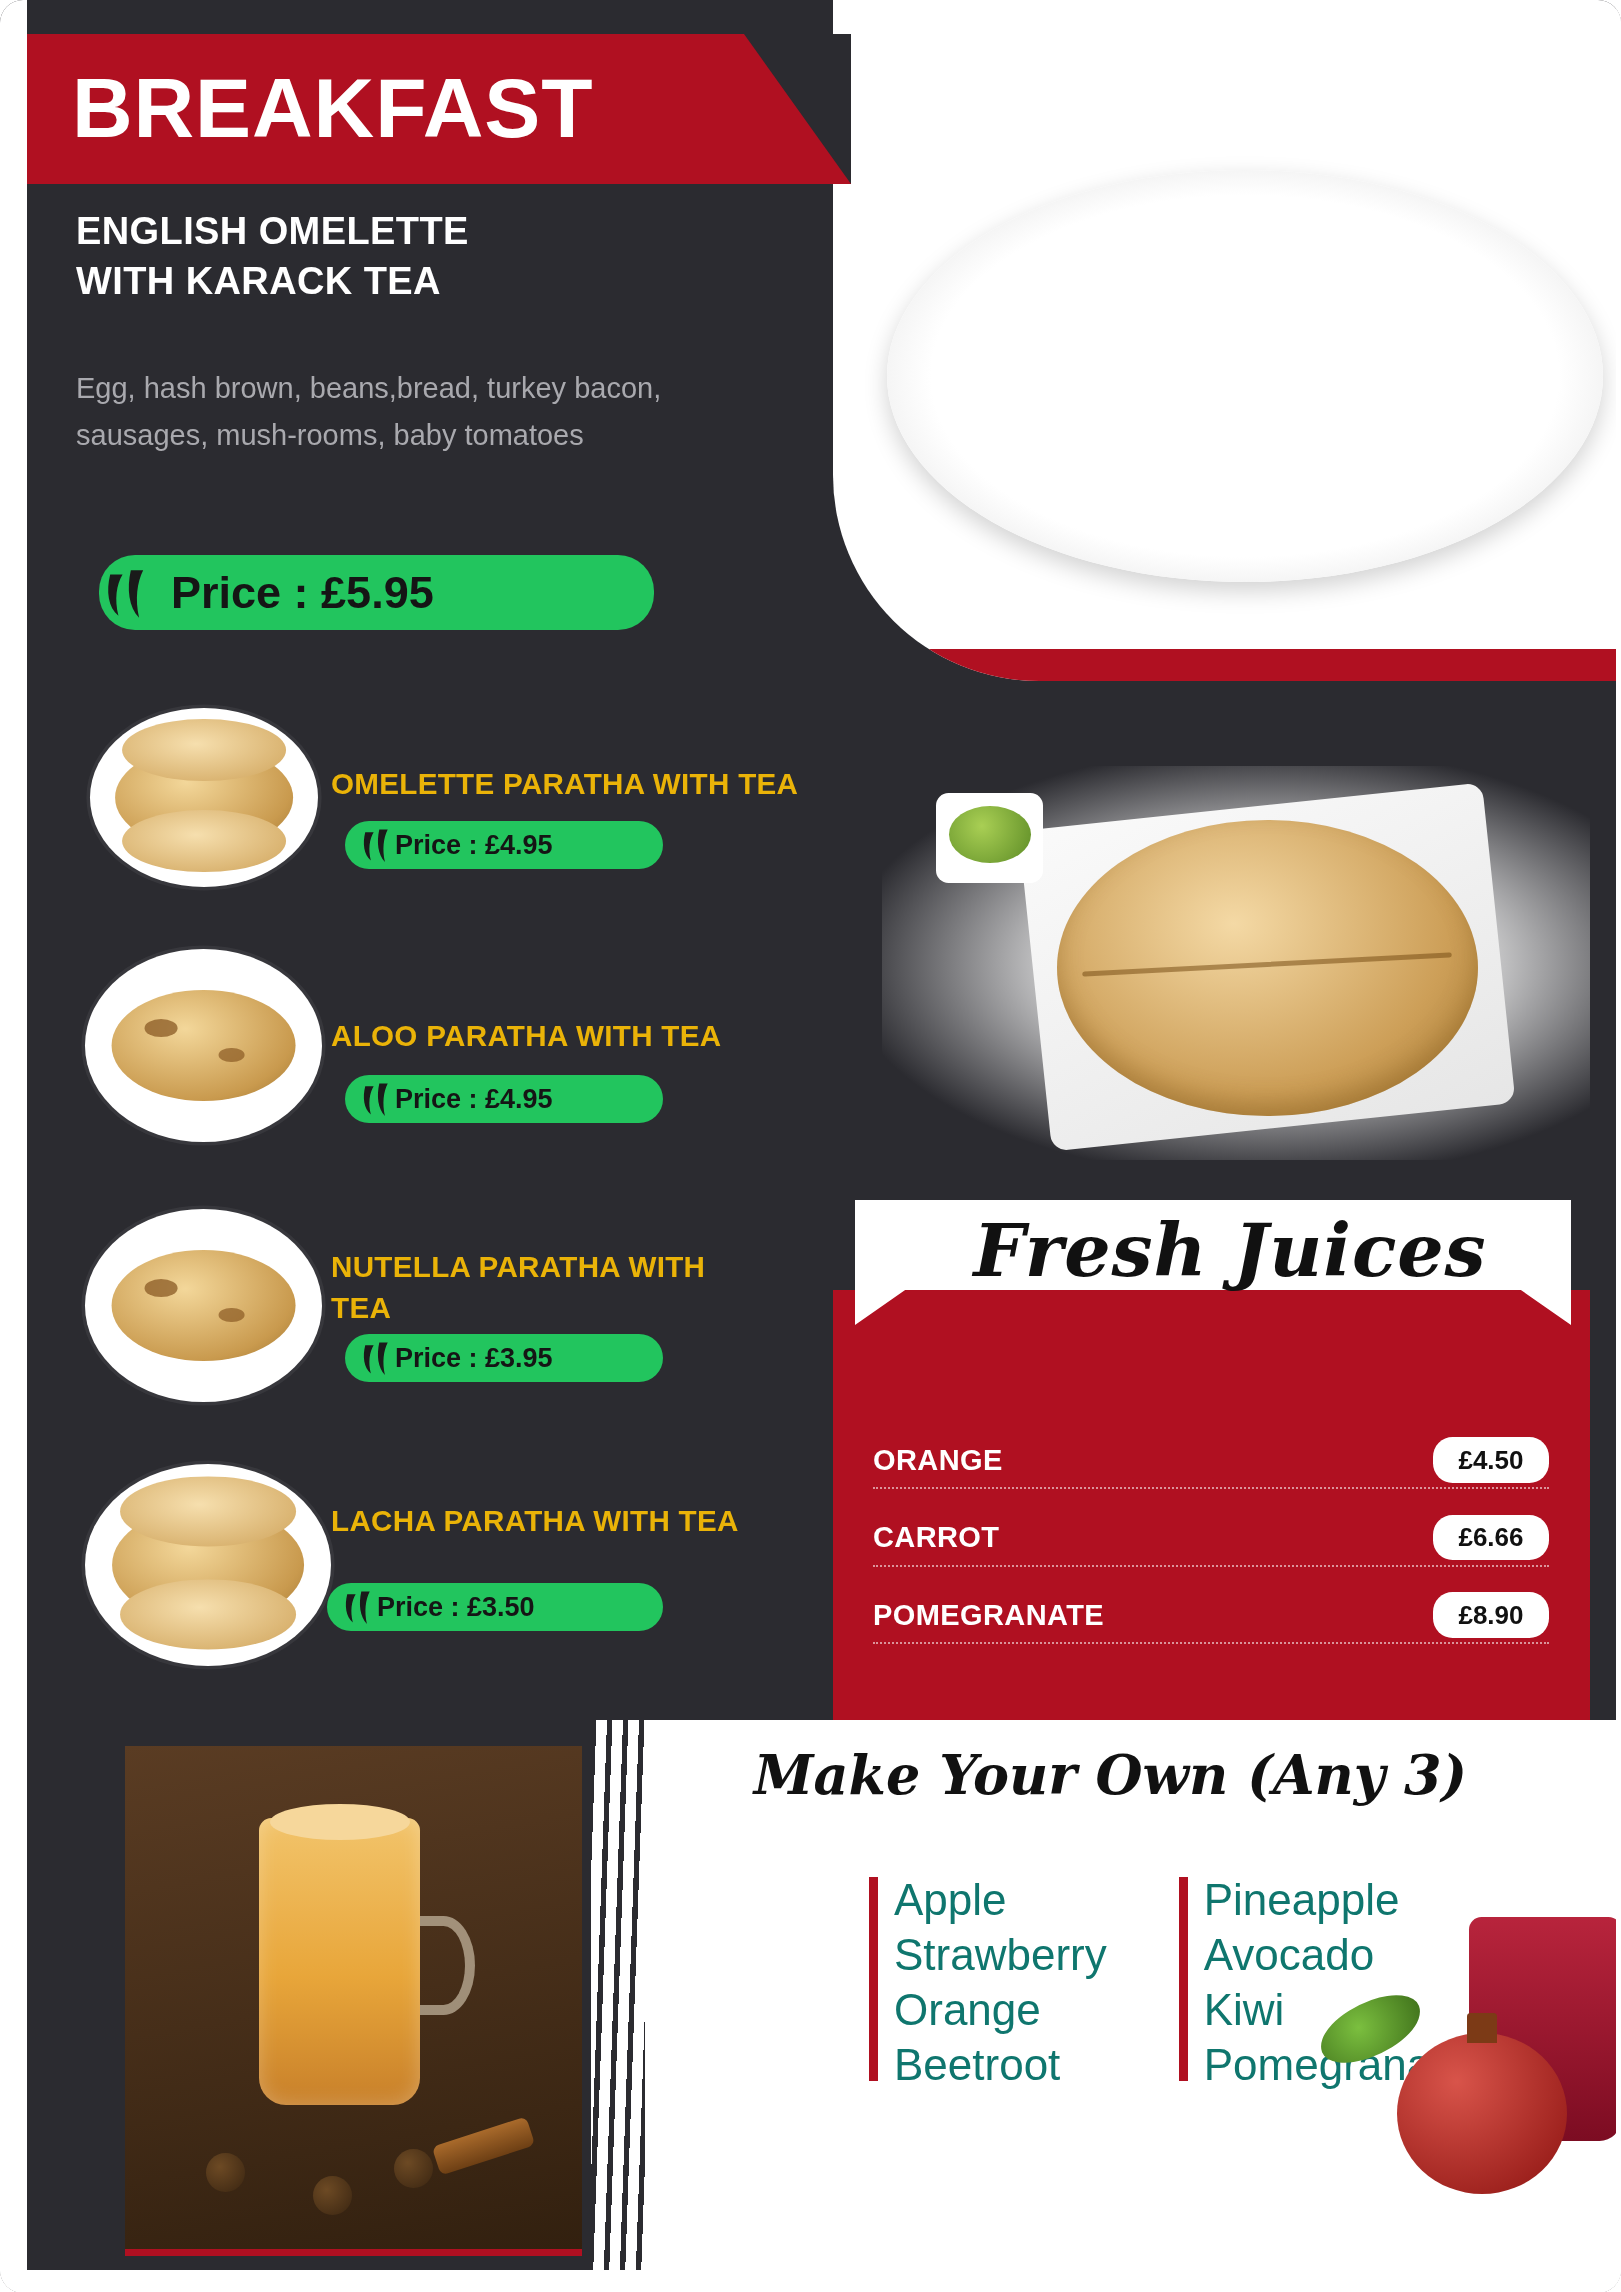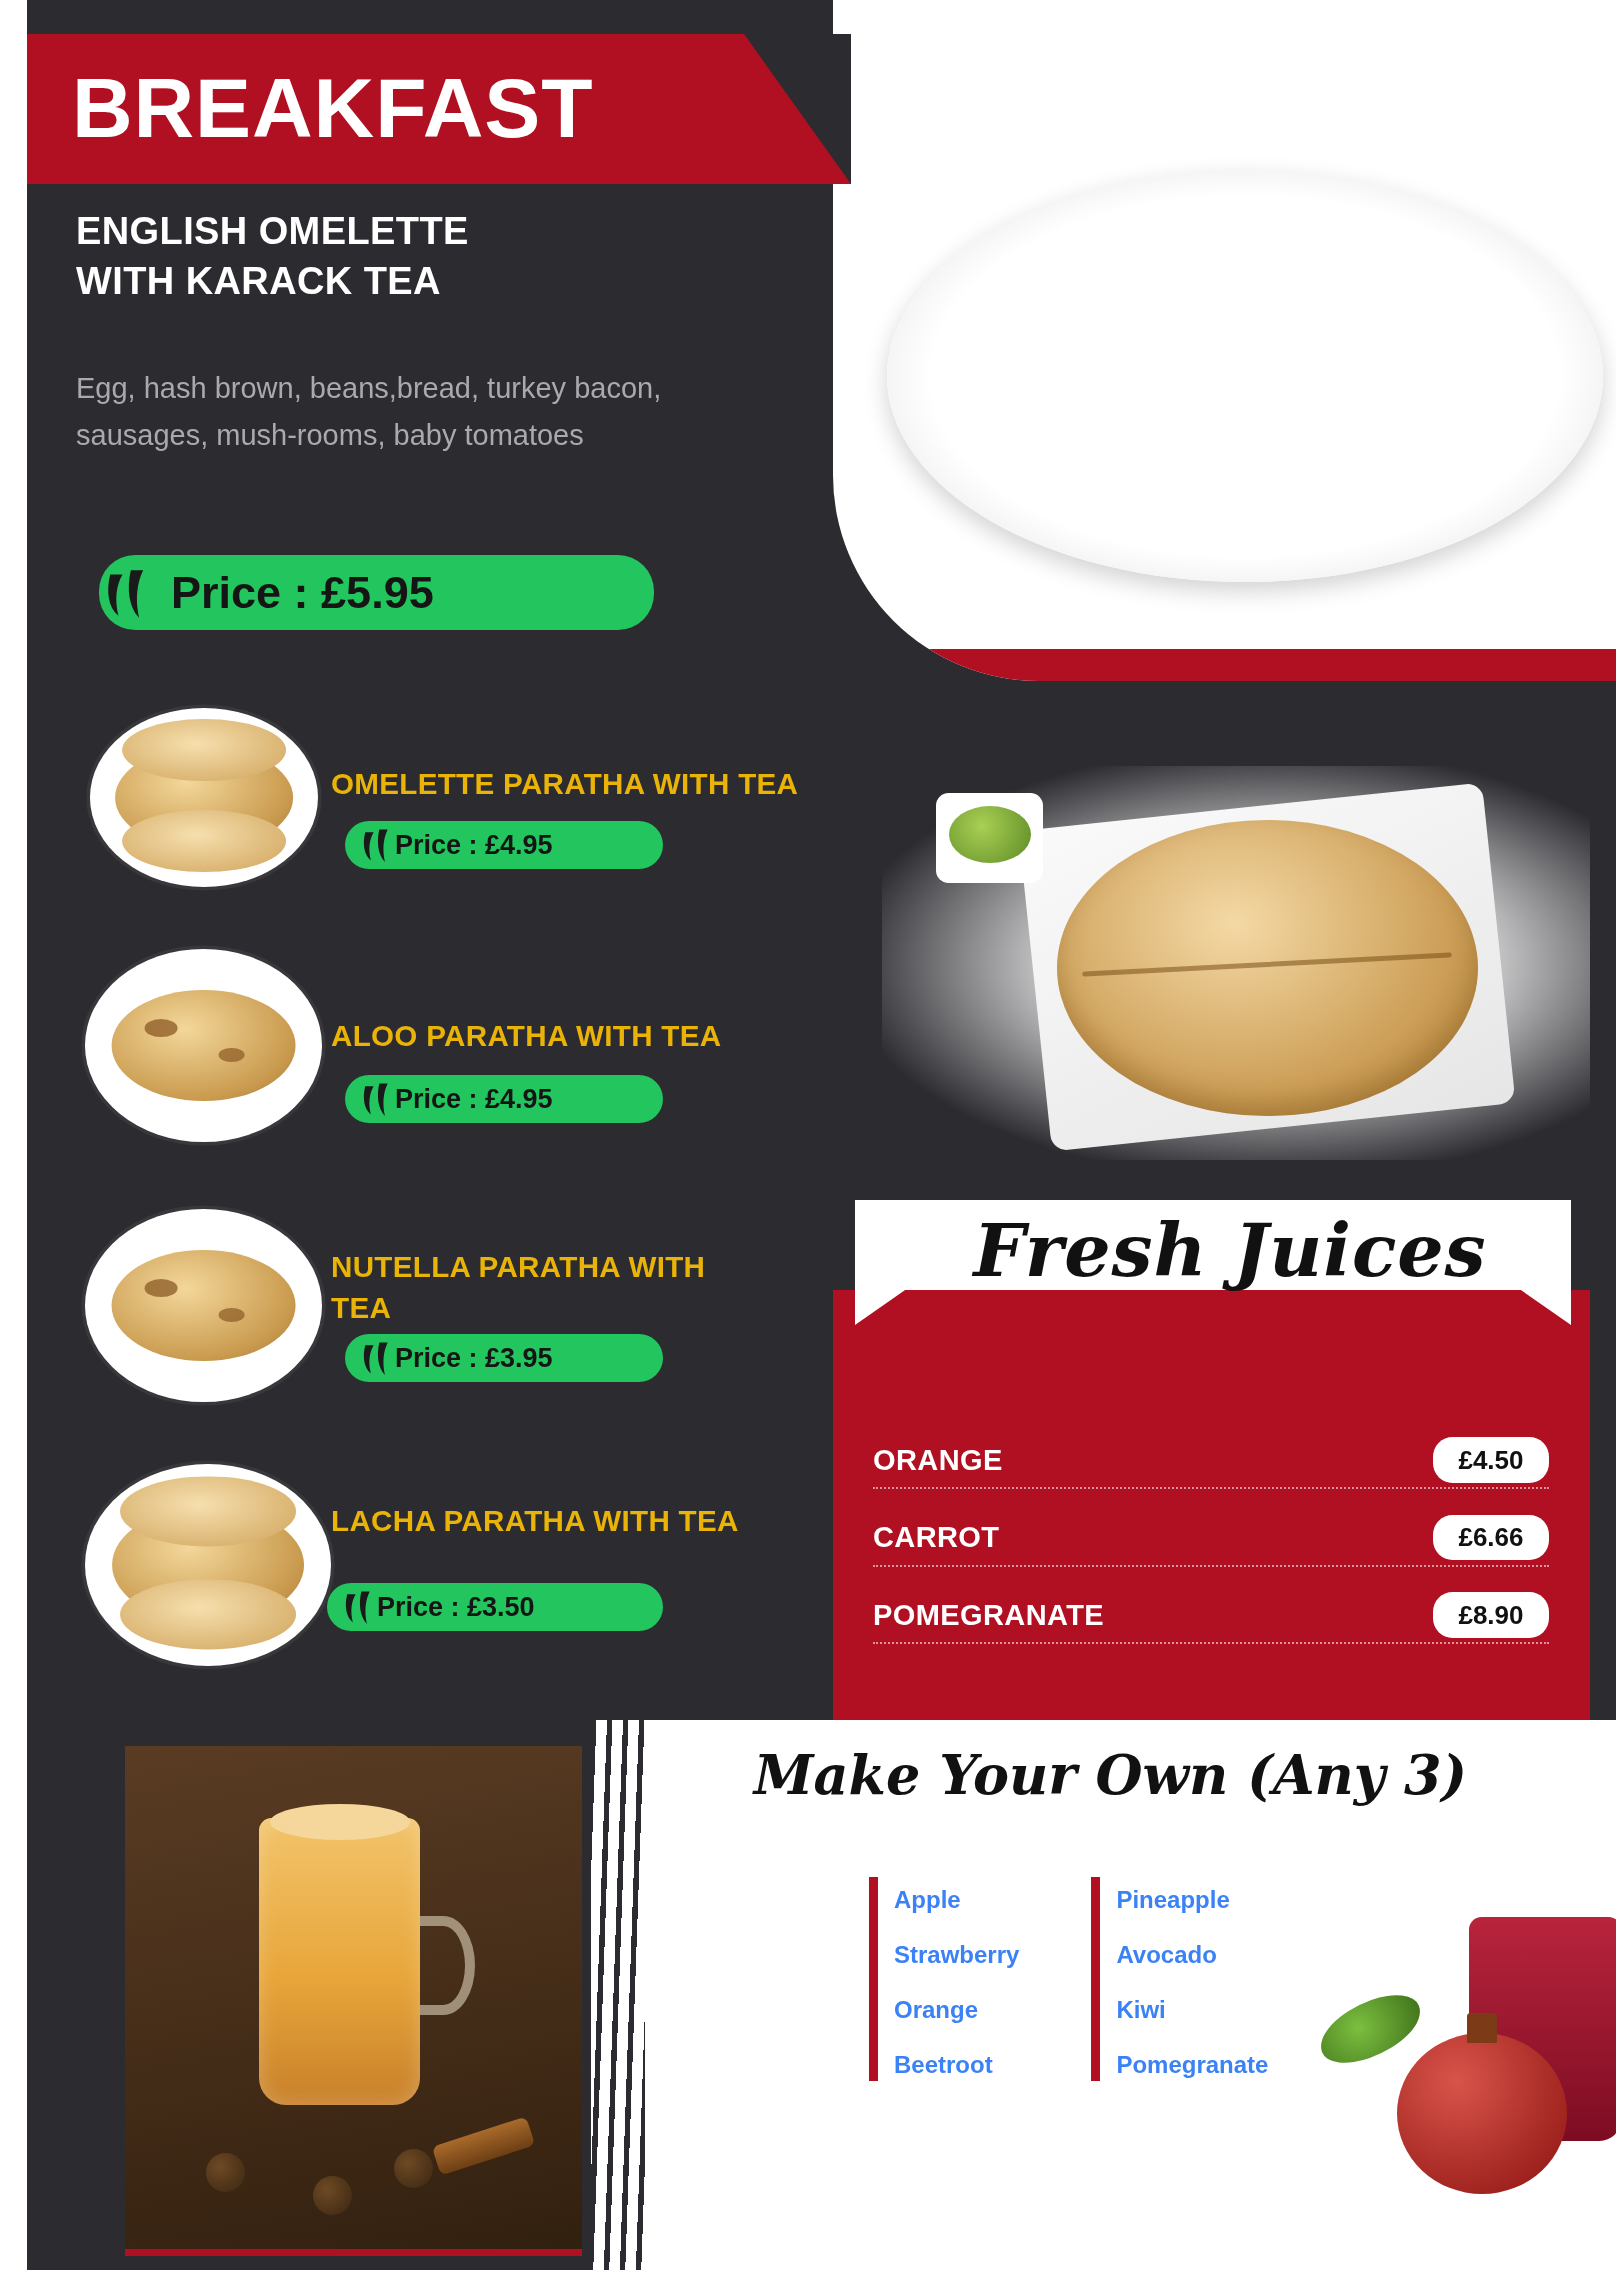--- a/index.html
+++ b/index.html
@@ -7,20 +7,21 @@
     width: 1621px; height: 2293px;
     background: #ffffff;
     font-family: "Liberation Sans", sans-serif;
     overflow: hidden;
   }
   .page {
     position: relative;
     width: 1621px; height: 2293px;
     background: #2b2b30;
     overflow: hidden;
+    border-radius: 23px;
   }
   
   .left-strip {
     position: absolute; left: 0; top: 0; width: 27px; height: 2293px;
     background: #ffffff; z-index: 30;
   }
   .bottom-strip {
     position: absolute; left: 0; bottom: 0; width: 1621px; height: 23px;
     background: #ffffff; z-index: 30;
   }
@@ -247,21 +248,21 @@
     font-size: 54px; color: #111111;
   }
   .myo-cols {
     position: absolute; left: 224px; top: 152px; display: flex; gap: 72px;
   }
   .myo-col { position: relative; padding-left: 25px; }
   .myo-col:before {
     content: ""; position: absolute; left: 0; top: 5.4px; width: 9px; height: 204px;
     background: #b01021;
   }
-  .myo-item { font-size: 24px; font-weight: 700; color: #3b82f6; line-height: 55px; }
+  .myo-item { font-size: 44px; font-weight: 400; color: #0f766e; line-height: 55px; }
 
   .fruit-pom {
     position: absolute; right: 54px; bottom: 99px; width: 170px; height: 161px;
     border-radius: 50%;
     background: radial-gradient(circle at 35% 30%, #d8544a, #8c1210);
     z-index: 16;
   }
   .fruit-pom:after {
     content: ""; position: absolute; left: 70px; top: -19.7px; width: 30px; height: 30px;
     background: #7c3a16; border-radius: 3.6px 3.6px 0 0;

